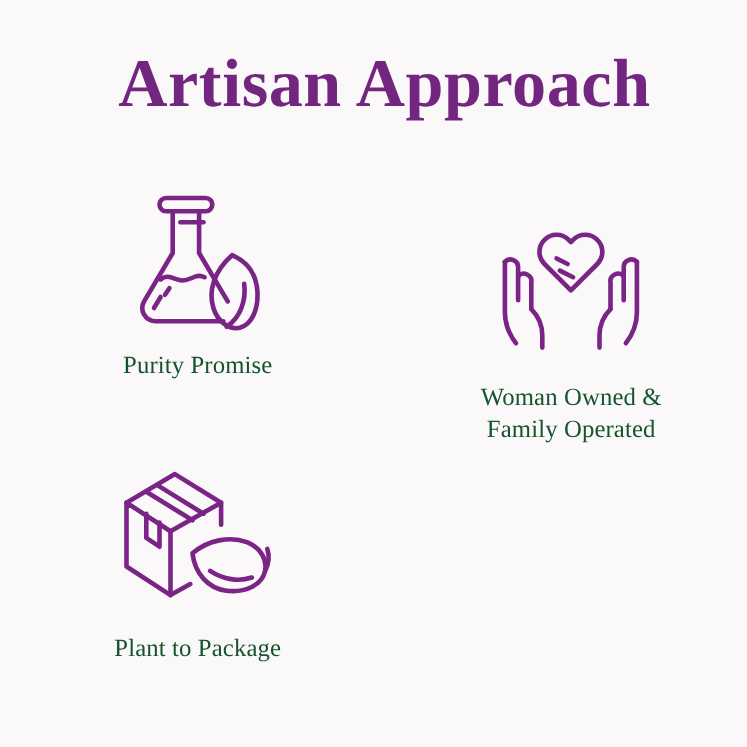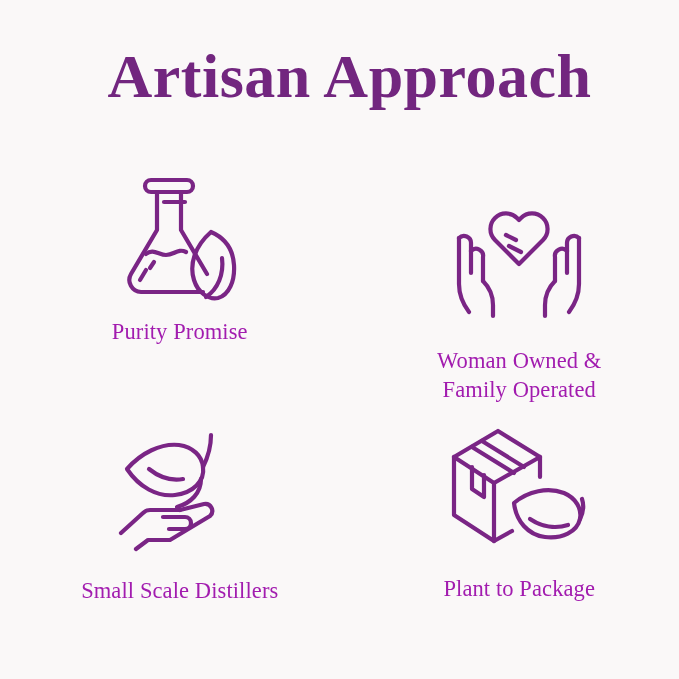--- a/index.html
+++ b/index.html
@@ -68,21 +68,21 @@
     display: block;
     overflow: visible;
   }
   .label {
     margin-top: 18px;
     text-align: center;
     font-family: "Liberation Serif", "DejaVu Serif", serif;
     font-weight: normal;
     font-size: 22.5px;
     line-height: 1.28;
-    color: #a21caf;
+    color: #14532d;
     letter-spacing: 0.1px;
     white-space: pre-line;
   }
   .label-3 { margin-top: 22px; }
   .label-4 { margin-top: 22px; }
 </style>
 </head>
 <body>
 
 <div class="page">
@@ -135,39 +135,20 @@
           <path d="M136 36 a7 7 0 0 0 -12 5 v30"></path>
           <path d="M136 36 v46 c0 12 -4 20 -10 28"></path>
           <path d="M124 49 a7 7 0 0 0 -12 6 l0 24"></path>
           <path d="M112 79 c-6 6 -10 14 -10 24 v11"></path>
         </svg>
       </div>
       <div class="label label-2">Woman Owned &amp;
 Family Operated</div>
     </div>
 
-    <div class="cell cell-3">
-      <div class="icon-wrap">
-        <svg width="130" height="120" viewBox="0 0 130 120" fill="none" stroke="#7a2585" stroke-width="4.2" stroke-linecap="round" stroke-linejoin="round">
-
-          <path d="M12 40 c14 -16 34 -26 52 -24 c14 2 23 11 24 22 c2 14 -10 26 -28 28
-                   c-18 2 -36 -8 -48 -26 z"></path>
-
-          <path d="M88 38 c6 -12 8 -22 8 -32"></path>
-
-          <path d="M34 40 c10 8 22 12 34 10"></path>
-          <path d="M86 50 c0 14 -10 24 -24 28"></path>
-
-          <path d="M6 104 l22 -20 a10 10 0 0 1 7 -3 h30"></path>
-          <path d="M65 81 l24 -6 a7 7 0 0 1 6 12 l-40 24 h-22 l-12 9"></path>
-          <path d="M48 88 h22 a6 6 0 0 1 0 12 h-16"></path>
-        </svg>
-      </div>
-      <div class="label label-3">Small Scale Distillers</div>
-    </div>
 
     <div class="cell cell-4">
       <div class="icon-wrap">
         <svg width="142" height="124" viewBox="0 0 142 124" fill="none" stroke="#7a2585" stroke-width="4.2" stroke-linecap="round" stroke-linejoin="round">
 
           <path d="M6 32 v58 l40 26 v-58 z"></path>
 
           <path d="M46 58 l46 -26 v20"></path>
           <path d="M46 116 l18 -10"></path>
 

